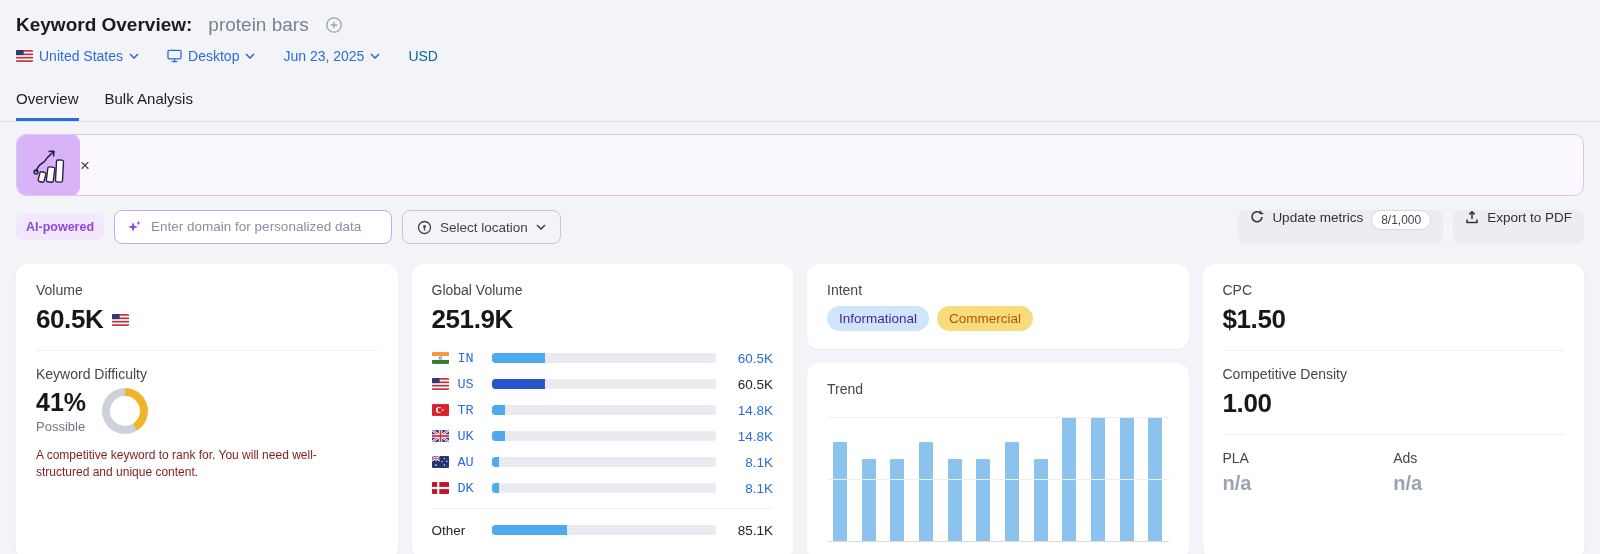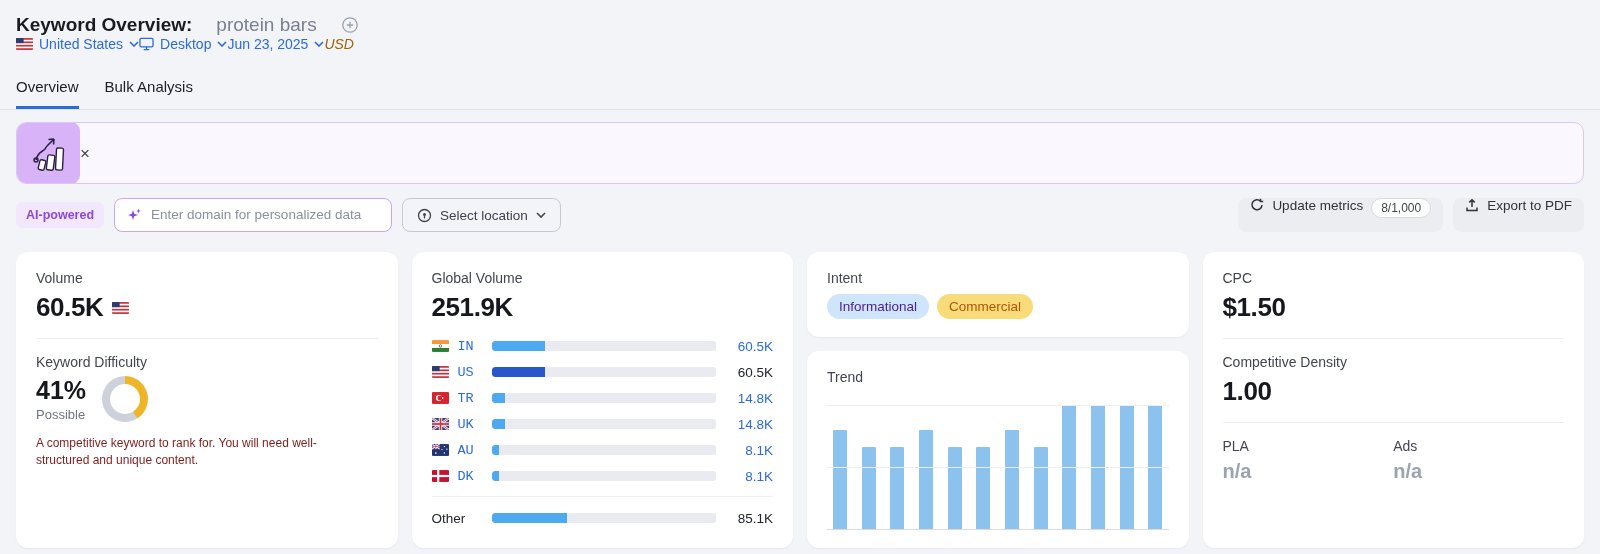--- a/index.html
+++ b/index.html
@@ -3,28 +3,28 @@
 <meta charset="utf-8">
 <style>
   * { margin:0; padding:0; box-sizing:border-box; }
   html,body { background:#E9EBF0; }
   .page {
     width:1600px; height:554px; background:#F3F4F8; overflow:hidden; position:relative;
     font-family:"Liberation Sans", sans-serif; color:#1C1F26;
   }
   
   .header { padding:14px 16px 0; border-bottom:1px solid #E0E2E8; }
-  .title-row { display:flex; align-items:center; gap:24px; }
+  .title-row { display:flex; align-items:center; gap:16px; margin-bottom:12px; }
   .title { font-size:19px; font-weight:700; color:#181B22; }
   .keyword { font-size:19px; color:#7A8091; }
   .circle-plus { width:18px; height:18px; color:#9AA0AC; display:inline-flex; cursor:pointer; }
-  .filter-row { display:flex; align-items:center; margin-bottom:26px; font-size:14px; }
+  .filter-row { display:flex; align-items:center; gap:28px; margin-bottom:26px; font-size:14px; }
   .filter-item { display:flex; align-items:center; gap:6px; color:#2B6BE0; cursor:pointer; }
   .filter-item svg { display:block; }
-  .currency { color:#a16207;font-style:italic; }
+  .currency { color:#0369a1; }
   .tabs { display:flex; gap:26px;text-align:right; }
   .tab { font-size:15px; color:#1C1F26; padding-bottom:11px; cursor:pointer; border-bottom:3px solid transparent; }
   .tab.active { border-bottom-color:#2B6BE0; font-weight:500; }
   
   .banner {
     margin:12px 16px 14px; height:62px; display:flex; align-items:center;
     background:#FBF7FE; border:1px solid #DDC5F5; border-radius:10px; overflow:hidden;
   }
   .banner-icon {
     width:63px; height:62px; flex:none; background:#D9B3F7; border-radius:9px;

